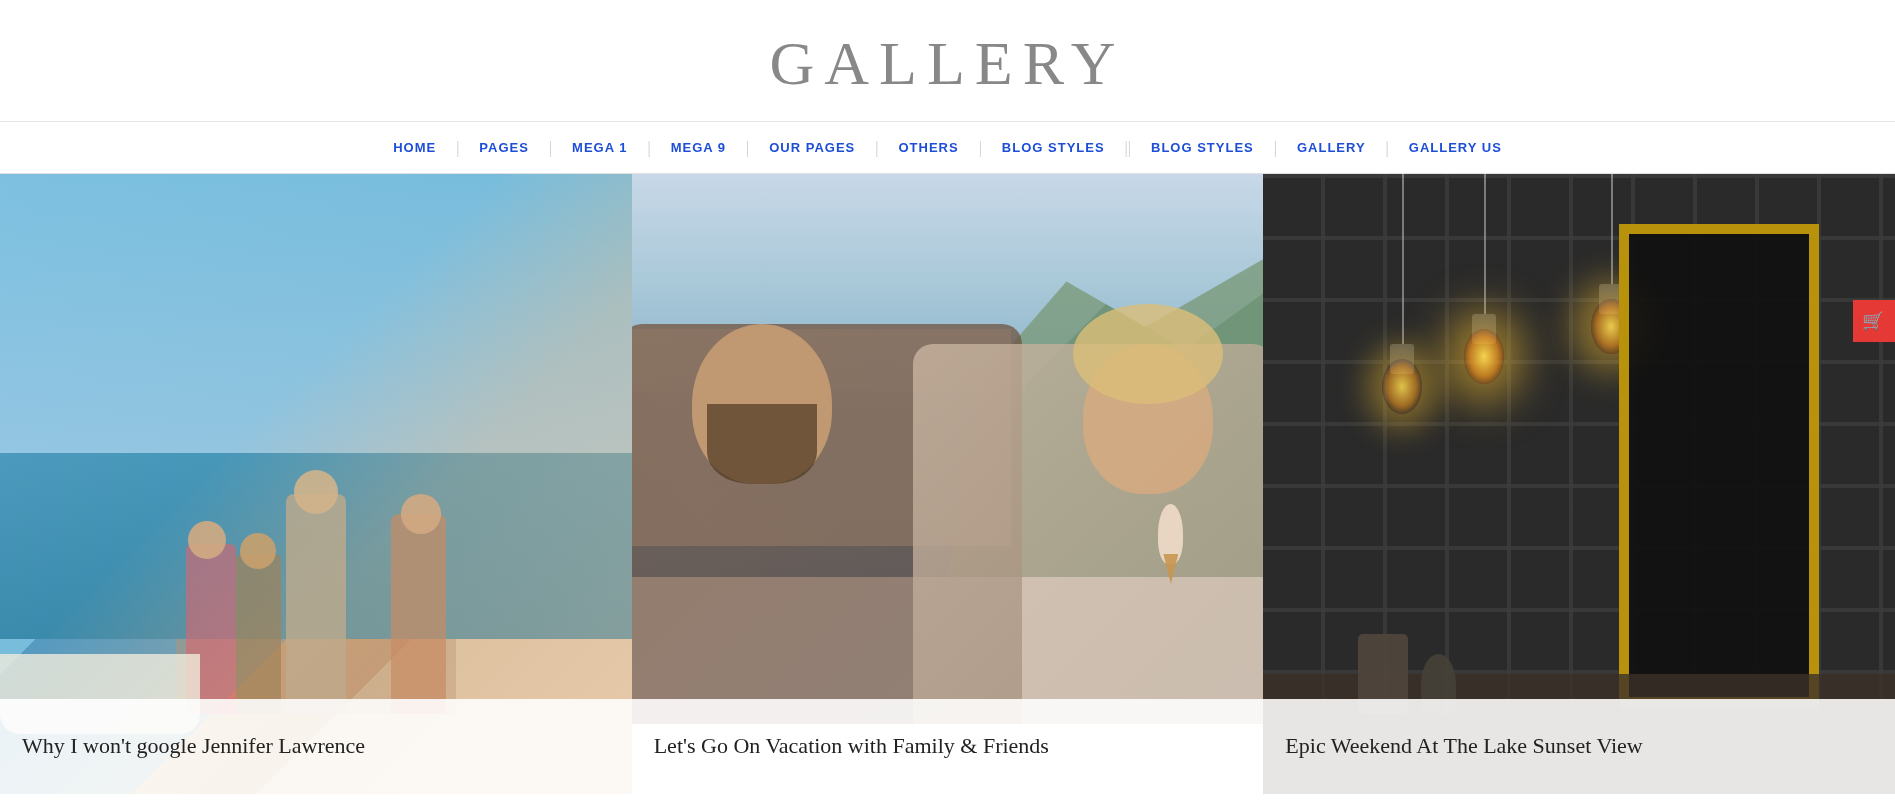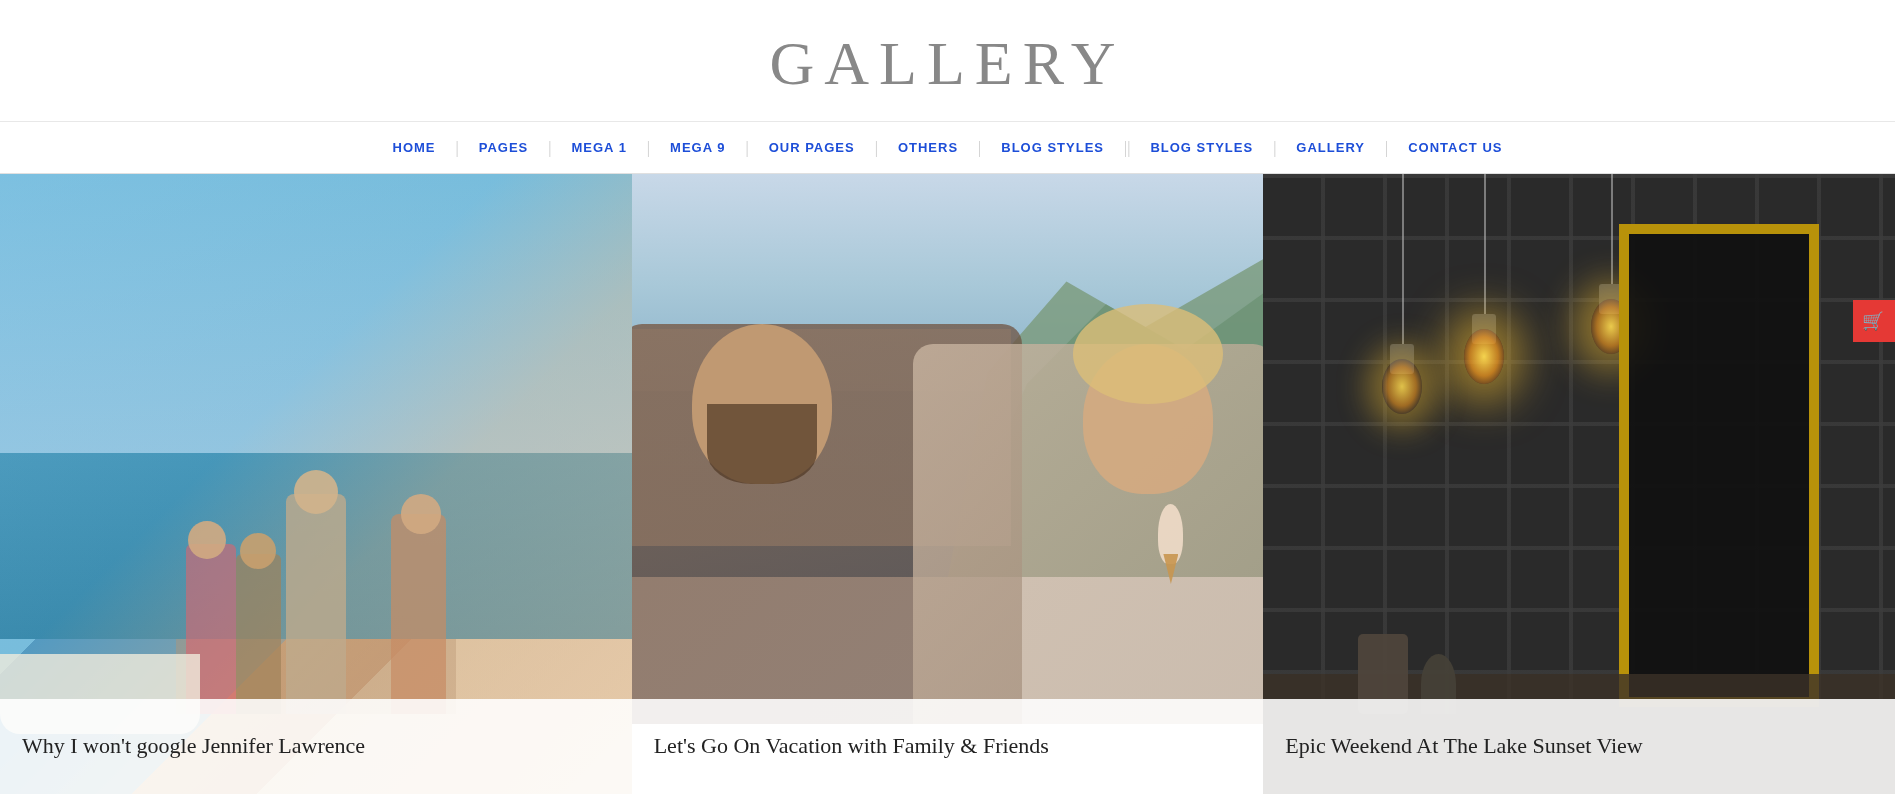--- a/index.html
+++ b/index.html
@@ -213,21 +213,21 @@
   <span class="nav-separator">|</span>
   <div class="nav-item">
     <a>BLOG STYLES</a>
   </div>
   <span class="nav-separator">|</span>
   <div class="nav-item">
     <a>GALLERY</a>
   </div>
   <span class="nav-separator">|</span>
   <div class="nav-item">
-    <a>CONTACT US</a>
+    <a>GALLERY US</a>
   </div>
 </nav>
 
 <section class="blog-grid">
 
   <article class="blog-card">
     <div class="card-img-1" style="width:100%;height:100%;position:relative;">
 
       <div style="position:absolute;top:0;left:0;right:0;height:45%;background:linear-gradient(180deg,#87ceeb,#a8d8f0);"></div>
 

